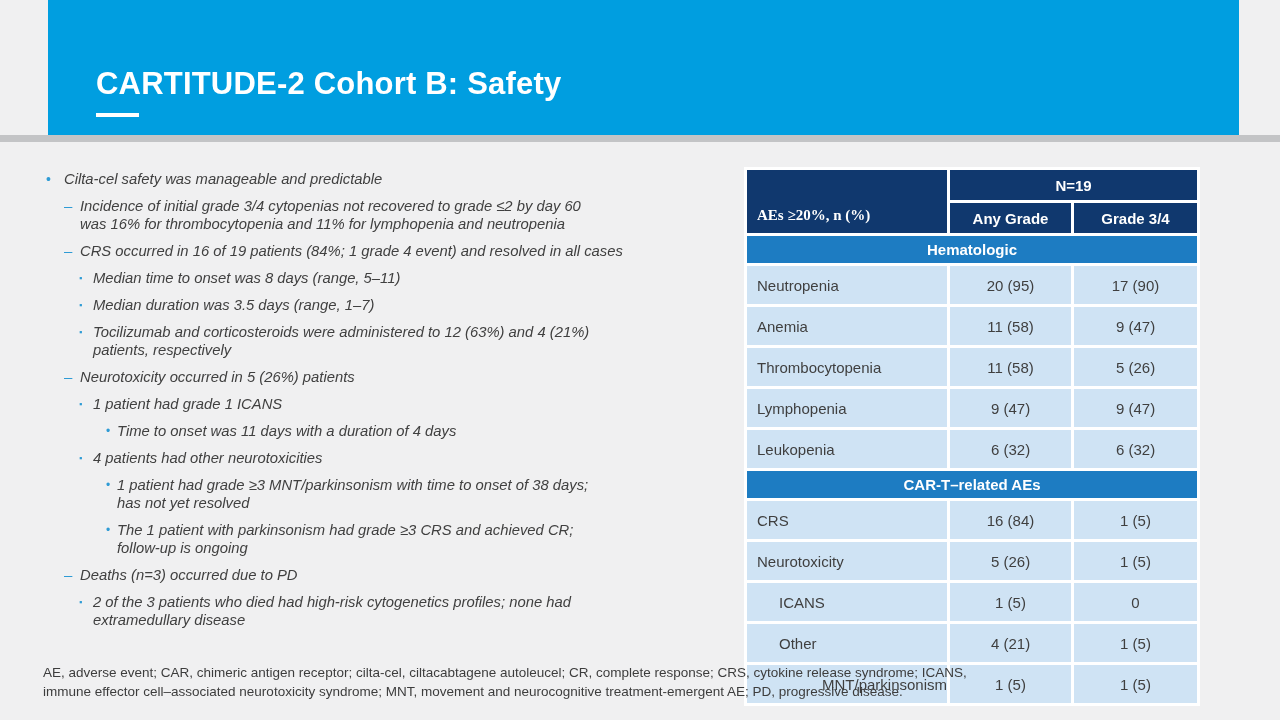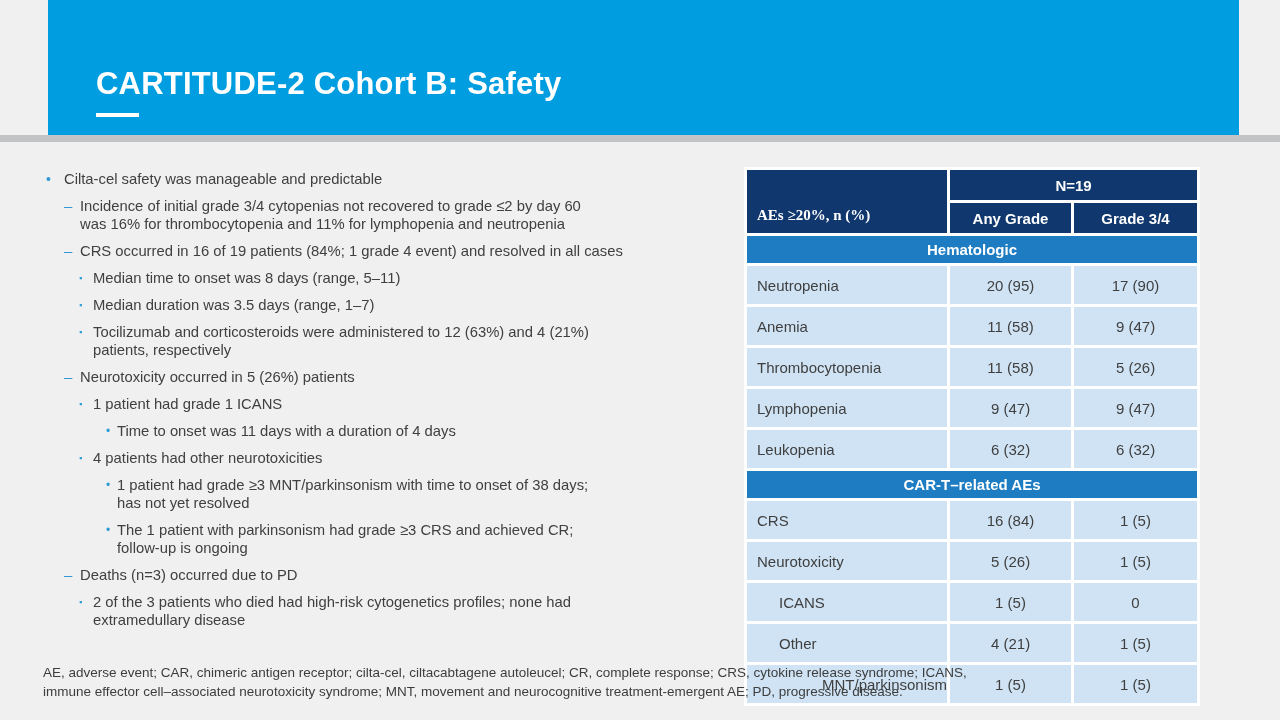--- a/index.html
+++ b/index.html
@@ -39,21 +39,21 @@
     position: absolute; left: 43px; top: 170px; width: 700px;
   }
   .bullets { list-style: none; margin: 0; padding: 0; }
   .bullets li {
     position: relative;
     margin: 0 0 9px 0;
     color: #404040;
     font-size: 14.8px;
     line-height: 18px;
   }
-  .btext { display: block; white-space: pre-line; }
+  .btext { display: block; white-space: pre-line; font-style: italic; }
   li.lv1 { padding-left: 21px; }
   li.lv1 .marker { left: 3px; }
   li.lv2 { padding-left: 37px; }
   li.lv2 .marker { left: 21px; }
   li.lv3 { padding-left: 50px; }
   li.lv3 .marker { left: 36px; }
   li.lv4 { padding-left: 74px; }
   li.lv4 .marker { left: 63px; }
   .marker {
     position: absolute; top: 0;

